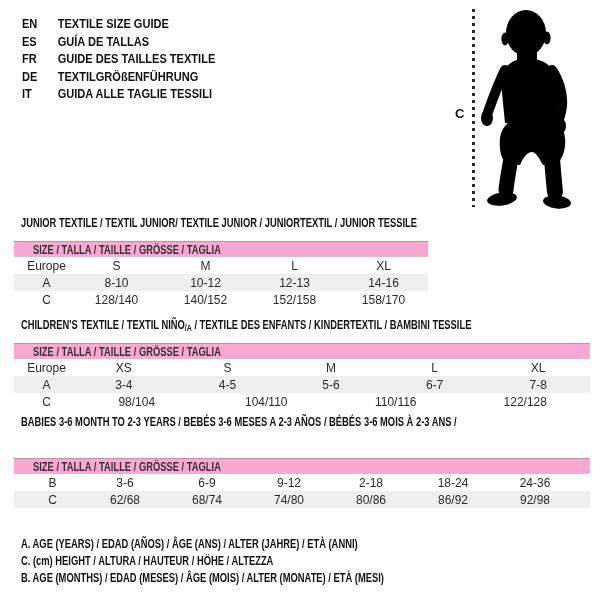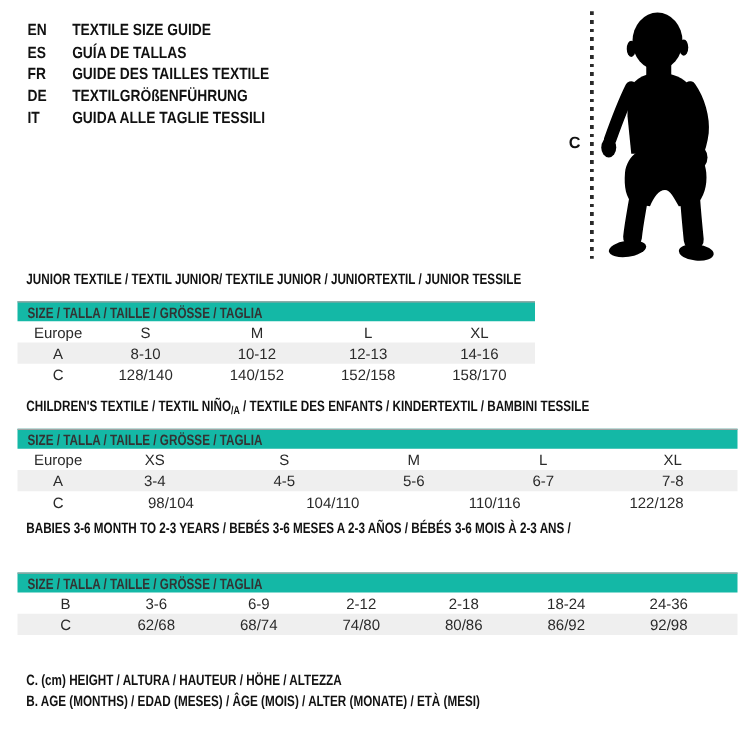--- a/index.html
+++ b/index.html
@@ -26,22 +26,22 @@
 
   
   .sec-title{position:absolute;left:21px;font-weight:bold;font-size:12px;color:#111;
              white-space:nowrap;line-height:17px;}
   .subscript{font-size:9px;vertical-align:-2px;}
 
   
   .table{position:absolute;left:14px;}
   .t1{width:414px;}
   .t2,.t3{width:576px;}
-  .bar{height:16px;background:#14b8a6;border-top:1px solid #a2a2a2;box-sizing:border-box;
-       display:flex;align-items:center;padding-left:8px;font-weight:bold;font-size:12px;color:#333;}
+  .bar{height:16px;background:#f9a8d4;border-top:1px solid #a2a2a2;box-sizing:border-box;
+       display:flex;align-items:center;padding-left:19px;font-weight:bold;font-size:12px;color:#333;}
   .trow{display:flex;height:17px;align-items:center;font-size:12px;color:#2a2a2a;}
   .trow.shaded{background:#efefef;}
   .tcell{flex:1;text-align:center;}
   .tcell.label{flex:0 0 51px;text-align:center;padding-left:7px;}
   .t3 .tcell.label{flex:0 0 63px;}
   .t3 .trow{padding-right:14px;box-sizing:border-box;}
 
   
   .footnotes{position:absolute;left:21px;top:536px;font-weight:bold;font-size:12px;color:#111;}
   .footnote-line{height:17px;line-height:17px;white-space:nowrap;}
@@ -166,37 +166,40 @@
 </div>
 <div class="table t3" style="top:458px">
   <div class="bar">
     <span class="sq">SIZE / TALLA / TAILLE / GRÖSSE / TAGLIA</span>
   </div>
   <div>
       <div class="trow">
         <div class="tcell label">B</div>
         <div class="tcell">3-6</div>
         <div class="tcell">6-9</div>
-        <div class="tcell">2-12</div>
+        <div class="tcell">9-12</div>
         <div class="tcell">2-18</div>
         <div class="tcell">18-24</div>
         <div class="tcell">24-36</div>
       </div>
       <div class="trow shaded">
         <div class="tcell label">C</div>
         <div class="tcell">62/68</div>
         <div class="tcell">68/74</div>
         <div class="tcell">74/80</div>
         <div class="tcell">80/86</div>
         <div class="tcell">86/92</div>
         <div class="tcell">92/98</div>
       </div>
     </div>
 </div>
 
 <div class="footnotes">
   <div class="footnote-line">
+    <span class="sq">A. AGE (YEARS) / EDAD (AÑOS) / ÂGE (ANS) / ALTER (JAHRE) / ETÀ (ANNI)</span>
+  </div>
+  <div class="footnote-line">
     <span class="sq">C. (cm) HEIGHT / ALTURA / HAUTEUR / HÖHE / ALTEZZA</span>
   </div>
   <div class="footnote-line">
     <span class="sq">B. AGE (MONTHS) / EDAD (MESES) / ÂGE (MOIS) / ALTER (MONATE) / ETÀ (MESI)</span>
   </div>
 </div>
 
 </body></html>

